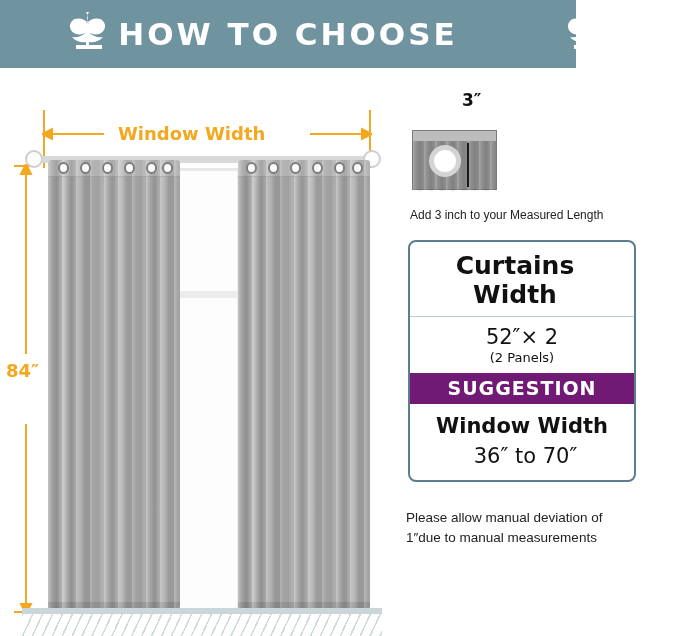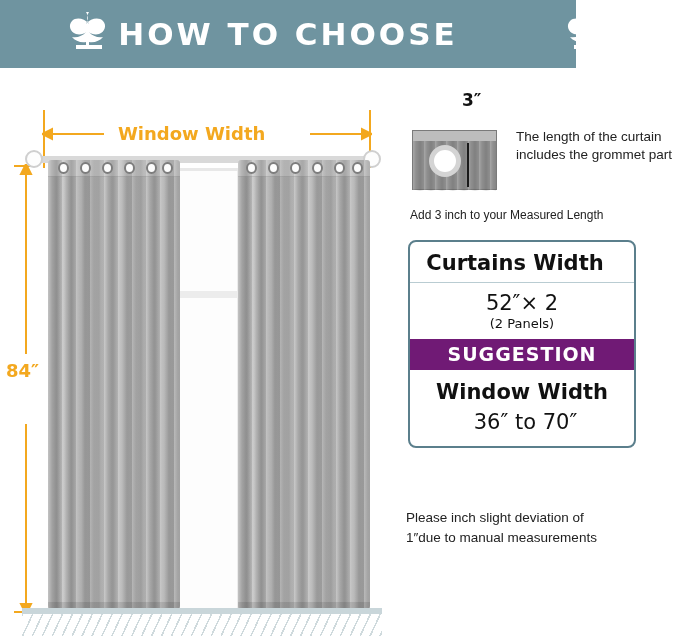--- a/index.html
+++ b/index.html
@@ -285,21 +285,21 @@
     box-sizing: border-box;
     background: #ffffff;
     overflow: hidden;
   }
   #card .row {
     text-align: center;
     color: #111111;
     font-family: "DejaVu Sans", sans-serif;
   }
   #card .title {
-    font-size: 21px;
+    font-size: 25px;
     font-weight: bold;
     padding: 9px 14px 7px 0;
     border-bottom: 1px solid #b9ccd2;
   }
   #card .value {
     font-size: 21px;
     padding: 8px 0 1px 0;
   }
   #card .sub {
     font-size: 13px;
@@ -418,31 +418,30 @@
   <div id="right">
 
     <div id="grommet-detail">
       <div class="top-band"></div>
       <div class="pleat-lines"></div>
       <div class="ring"></div>
       <div class="detail-arrow"></div>
     </div>
     <div id="three-inch">3″</div>
 
-    <div id="grommet-note">The length of the curtain includes the grommet part</div>
     <div id="add-note">Add 3 inch to your Measured Length</div>
 
     <div id="card">
       <div class="row title">Curtains Width</div>
       <div class="row value">52″× 2</div>
       <div class="row sub">(2 Panels)</div>
       <div class="row banner">SUGGESTION</div>
       <div class="row title2">Window Width</div>
       <div class="row range">36″ to 70″</div>
     </div>
 
     <div id="footnote">
-      <div>Please inch slight deviation of</div>
+      <div>Please allow manual deviation of</div>
       <div>1″due to manual measurements</div>
     </div>
   </div>
 
 </div>
 
 </body></html>

